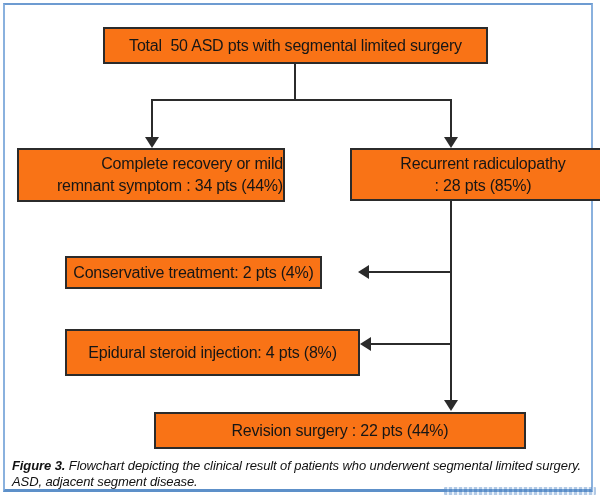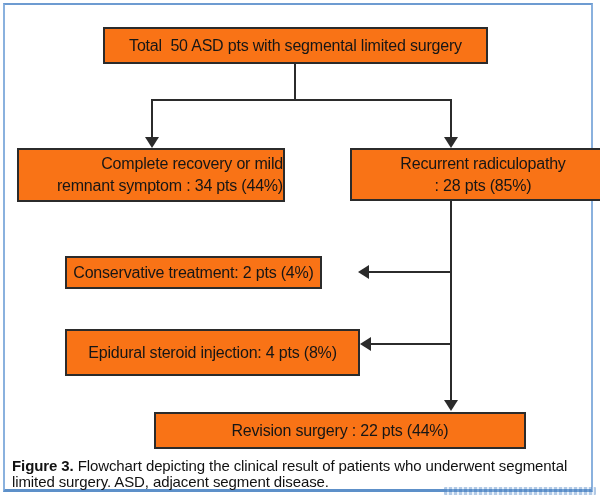--- a/index.html
+++ b/index.html
@@ -46,21 +46,21 @@
   .arrow-left {
     position:absolute; width:0; height:0;
     border-top:7px solid transparent; border-bottom:7px solid transparent;
     border-right:11px solid #2b2b2b;
   }
   #arrow-conservative { left:358px; top:265px; }
   #arrow-epidural     { left:360px; top:337px; }
 
   .caption {
     position:absolute; left:12px; top:458px; width:582px;
-    font-size:15px; line-height:15.5px; color:#111111; letter-spacing:-0.1px;
+    font-size:13px; line-height:15.5px; color:#111111; letter-spacing:-0.1px;font-style:italic;
   }
   .caption b { font-weight:bold; }
 
   .watermark {
     position:absolute; left:444px; top:487px; width:152px; height:8px;
     background:repeating-linear-gradient(90deg,
       rgba(90,140,200,0.55) 0 3px, rgba(180,210,240,0.30) 3px 5px);
     opacity:0.85; border-radius:1px;
   }
 </style>

